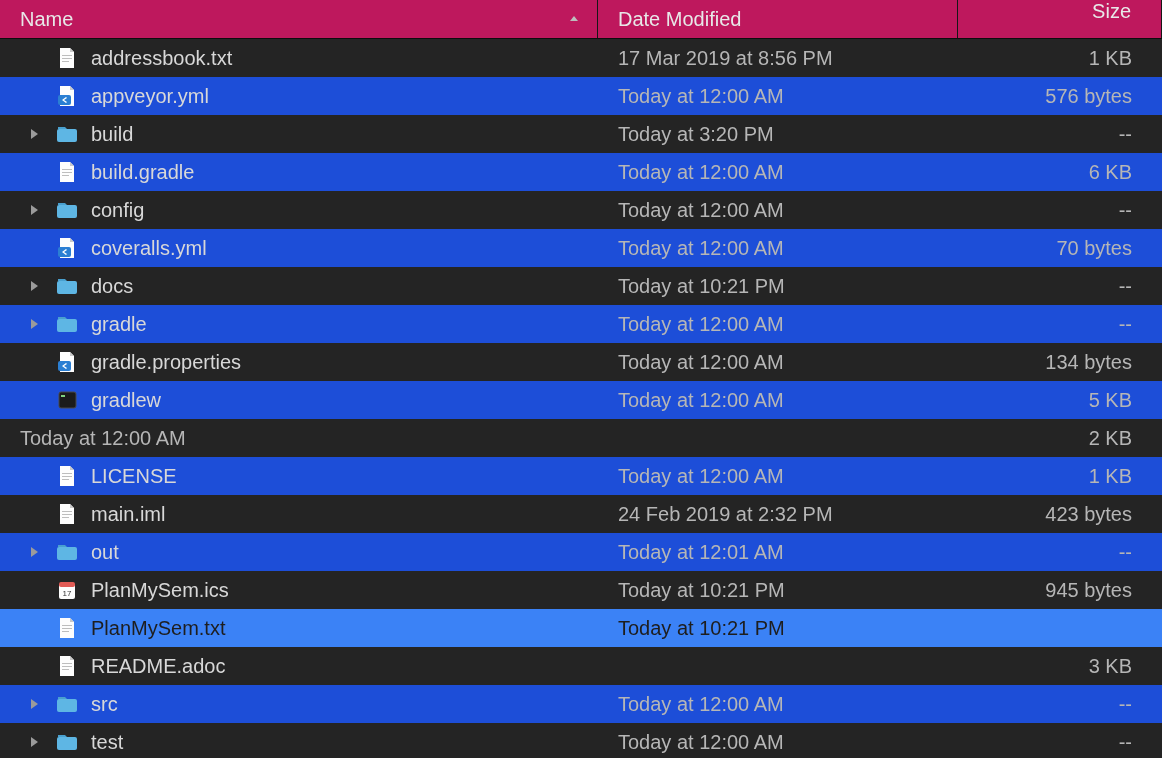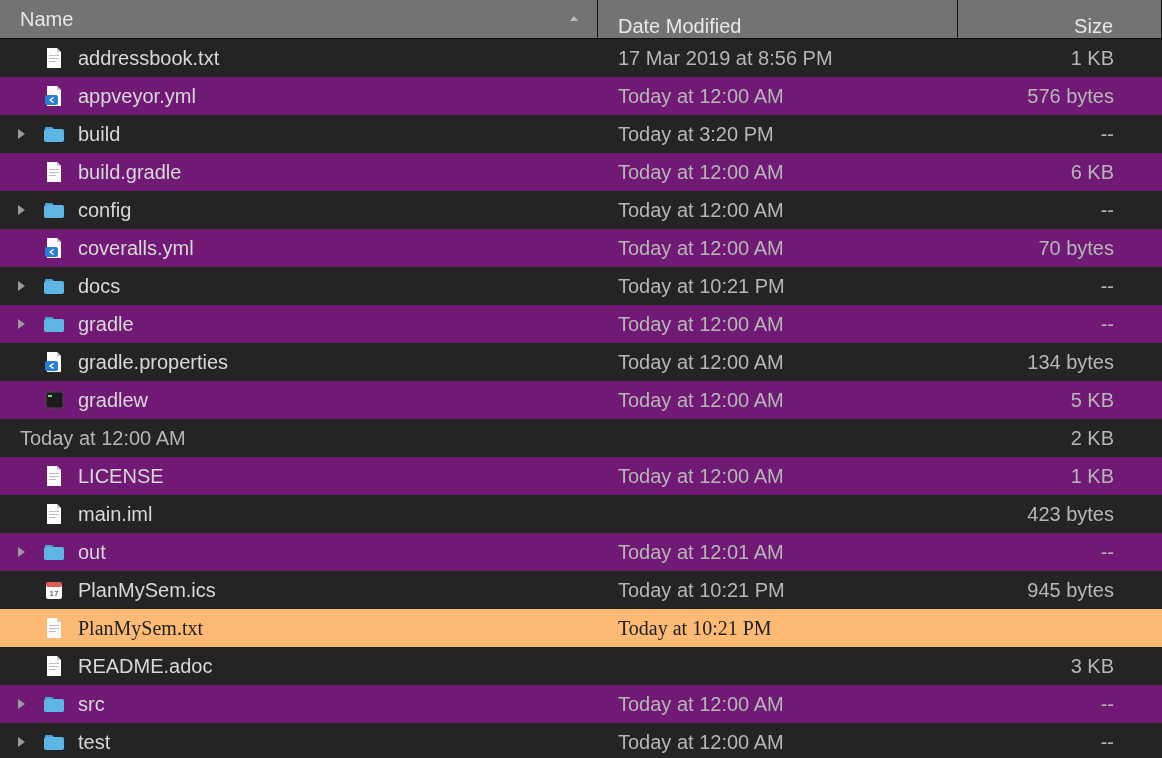--- a/index.html
+++ b/index.html
@@ -10,27 +10,27 @@
     font-family: -apple-system, "Helvetica Neue", Arial, sans-serif;
     font-size: 20px;
     color: #d8d8d8;
     overflow: hidden;
   }
   .table { width: 100%; }
   .header-row {
     display: flex;
     align-items: stretch;
     height: 39px;
-    background: #737373;
+    background: #be185d;
     border-bottom: 1px solid #0d0d0d;
     color: #e8e8e8;
   }
   .col-name  { flex: 0 0 598px; display: flex; align-items: center; position: relative; }
-  .col-date  { flex: 0 0 360px; display: flex; align-items: flex-end; }
-  .col-size  { flex: 1 1 auto;  display: flex; align-items: flex-end; justify-content: flex-end; padding-right: 48px; }
+  .col-date  { flex: 0 0 360px; display: flex; align-items: center; }
+  .col-size  { flex: 1 1 auto;  display: flex; align-items: flex-start; justify-content: flex-end; padding-right: 30px; }
   .header-row .col-name,
   .header-row .col-date,
   .header-row .col-size {
     border-right: 1px solid #171717;
     padding-left: 20px;
     font-weight: 400;
   }
   .header-row .col-size { padding-left: 0; }
   .header-row .col-name { justify-content: space-between; padding-right: 12px; }
   .sort-chevron {
@@ -40,25 +40,25 @@
     width: 22px; height: 100%;
   }
   .rows { width: 100%; }
   .row {
     display: flex;
     align-items: center;
     height: 38px;
     font-size: 20px;
   }
   .row.even { background: #242424; }
-  .row.odd  { background: #701a75; }
-  .row.selected { background: #fdba74; color: #1e1e1e; font-family: Liberation Serif, serif; }
+  .row.odd  { background: #1d4ed8; }
+  .row.selected { background: #3b82f6; color: #1e1e1e; }
   .row.selected .size-text,
   .row.selected .date-text { color: #1e1e1e; }
-  .row .col-name { padding-left: 0; }
+  .row .col-name { padding-left: 13px; }
   .disclosure {
     width: 42px;
     display: flex;
     align-items: center;
     justify-content: center;
     color: #9b9b9b;
     font-size: 16px;
   }
   .disclosure.hidden { visibility: hidden; }
   .icon {
@@ -383,20 +383,23 @@
               <path fill="#9b9b9b" d="M2 1 L9 6 L2 11 Z"></path>
             </svg>
           </div>
           <div class="icon">
             <svg viewBox="0 0 22 24">
               <use href="#ico-text"></use>
             </svg>
           </div>
           <span class="file-name">main.iml</span>
         </div>
+        <div class="col-date">
+          <span class="date-text">24 Feb 2019 at 2:32 PM</span>
+        </div>
         <div class="col-size">
           <span class="size-text">423 bytes</span>
         </div>
       </div>
       <div class="row odd">
         <div class="col-name">
           <div class="disclosure">
             <svg width="10" height="12" viewBox="0 0 10 12">
               <path fill="#9b9b9b" d="M2 1 L9 6 L2 11 Z"></path>
             </svg>

